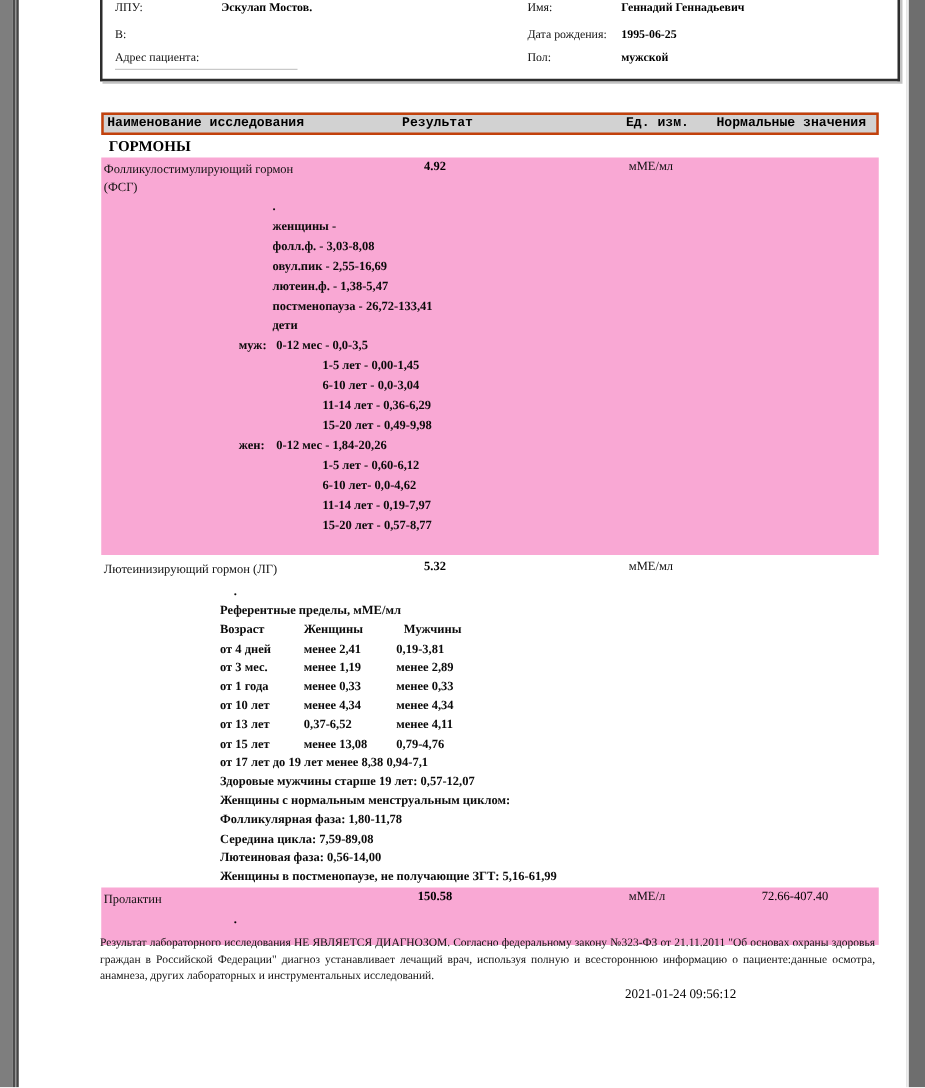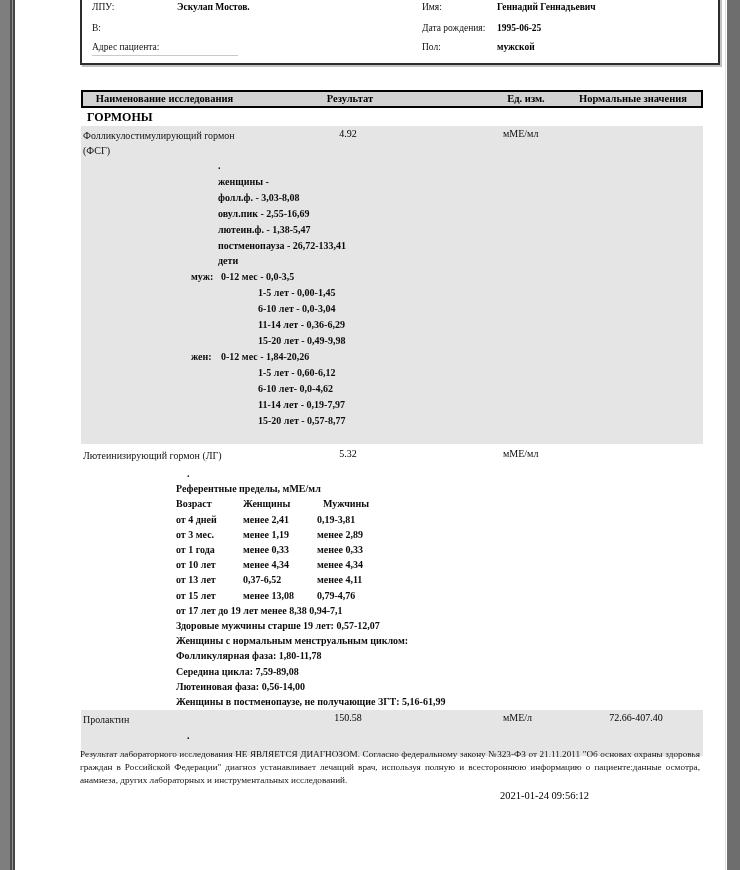--- a/index.html
+++ b/index.html
@@ -22,32 +22,32 @@
     box-shadow:2px 2px 0 rgba(120,120,120,.45);
   }
   .pb-label{position:absolute;font-size:9.5px;color:#111;white-space:nowrap;}
   .pb-value{position:absolute;font-size:9.5px;font-weight:bold;color:#000;white-space:nowrap;}
   .addr-line{position:absolute;left:10px;top:57px;width:146px;height:1px;background:#c9c9c9;}
 
   
   .lab-table{position:absolute;left:81px;top:90px;width:622px;}
   .thead{
     position:relative;height:18px;background:#d2d2d2;
-    border:2px solid #000000;box-sizing:border-box;
+    border:2px solid #c2410c;box-sizing:border-box;font-family:Liberation Mono, monospace;
   }
   .th{position:absolute;top:0;line-height:14px;font-size:10.5px;font-weight:bold;text-align:center;white-space:nowrap;}
   .section-row{height:18px;line-height:18px;font-size:12px;font-weight:bold;padding-left:6px;box-sizing:border-box;}
   .block{position:relative;box-sizing:border-box;}
-  .shaded{background:#e5e5e5;}
+  .shaded{background:#f9a8d4;}
   .blk-fsh{height:318px;padding-top:2px;}
   .blk-lh{height:266px;padding-top:4px;}
   .blk-prl{height:46px;padding-top:2px;}
   .test-name{font-size:10px;line-height:15px;width:162px;padding-left:2px;color:#111;}
   .test-name.one{line-height:16px;}
-  .res{position:absolute;left:207px;width:120px;text-align:center;font-size:10px;font-weight:normal;}
+  .res{position:absolute;left:207px;width:120px;text-align:center;font-size:10px;font-weight:bold;}
   .unit{position:absolute;left:422px;font-size:10px;color:#111;}
   .normal{position:absolute;left:486px;width:138px;text-align:center;font-size:10px;}
   .top2{top:2px;} .top4{top:4px;}
 
   .ref{font-size:10px;font-weight:bold;color:#0b0b0b;}
   .fsh-ref .ln{line-height:15.9px;margin-left:137px;white-space:nowrap;}
   .fsh-ref .grp{line-height:15.9px;margin-left:110px;white-space:nowrap;}
   .fsh-ref .grp .glabel{display:inline-block;width:30px;}
   .fsh-ref .sub{line-height:15.9px;margin-left:177px;white-space:nowrap;}
   .dot-ln{line-height:15.9px;margin-left:137px;font-weight:bold;}

